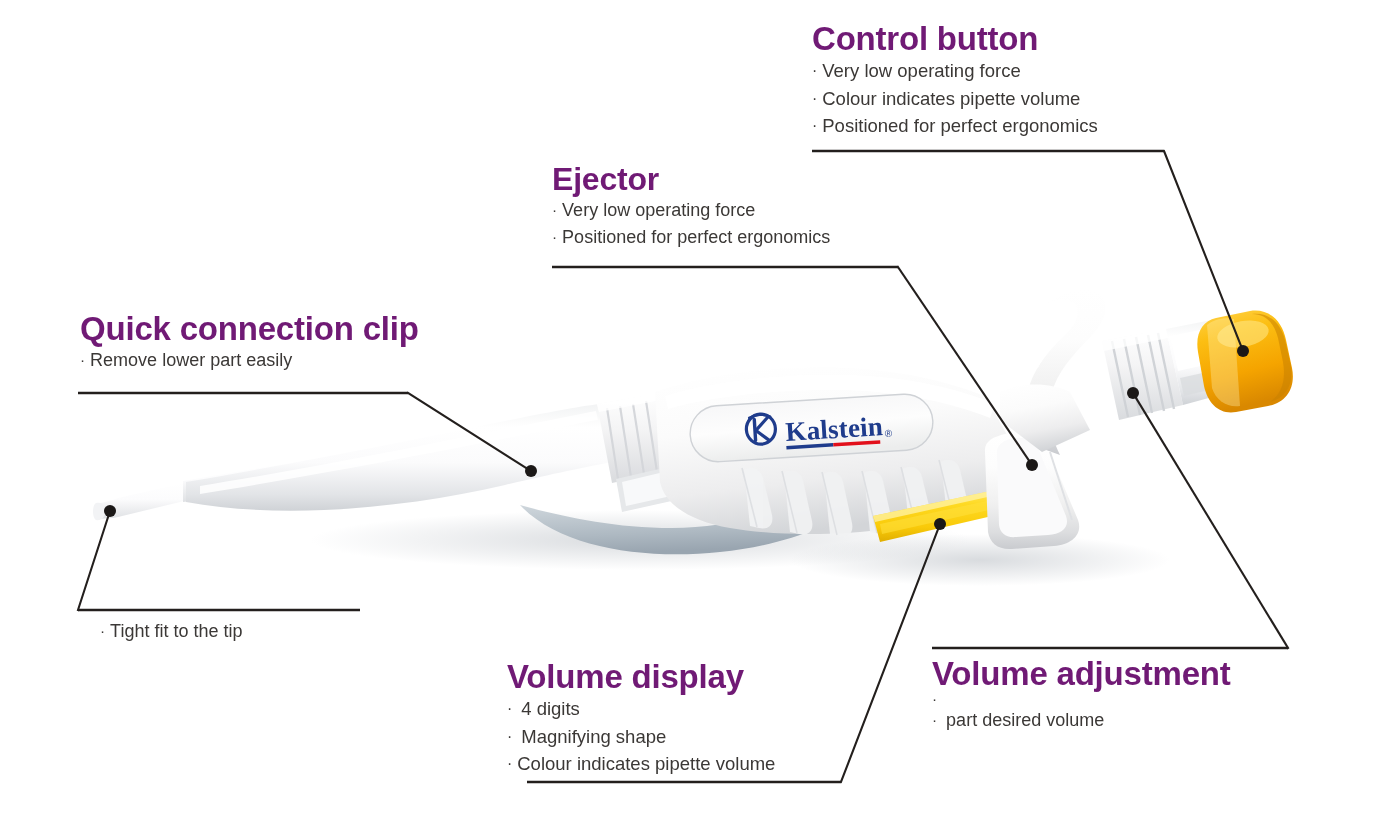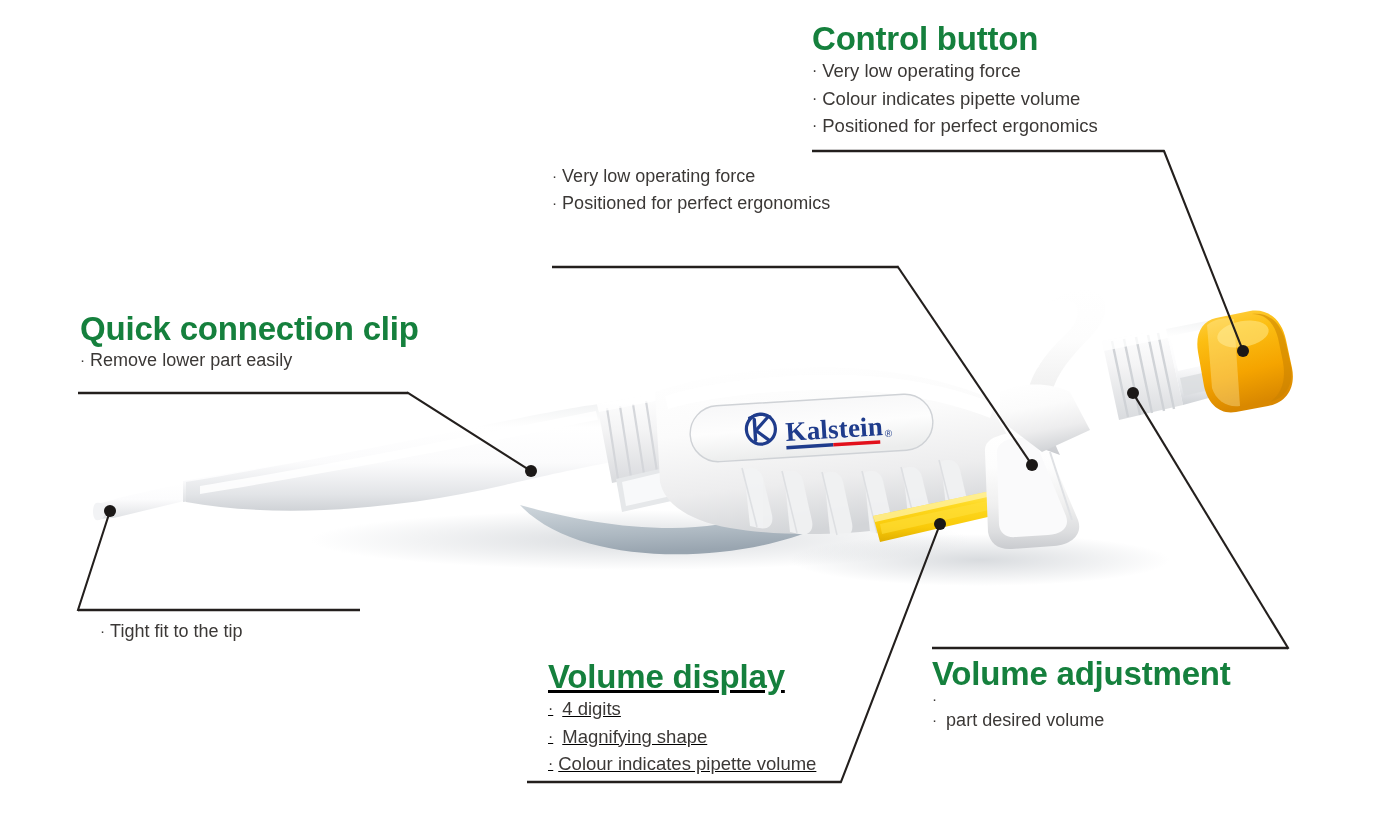--- a/index.html
+++ b/index.html
@@ -7,21 +7,21 @@
     width:1377px;height:822px;position:relative;overflow:hidden;
     font-family:"Liberation Sans","DejaVu Sans",sans-serif;
     -webkit-font-smoothing:antialiased;
   }
   #stage{position:absolute;inset:0;width:1377px;height:822px;}
 
   
   .callout{position:absolute;}
   .callout .heading{
     font-weight:bold;
-    color:#15803d;
+    color:#701a75;
     letter-spacing:-0.2px;
     line-height:1.06;
     white-space:nowrap;
   }
   .callout ul{list-style:none;margin:0;padding:0;}
   .callout li{
     color:#3b3836;
     white-space:nowrap;
     display:flex;
     align-items:baseline;
@@ -282,20 +282,21 @@
           <span>Colour indicates pipette volume</span>
         </li>
       <li>
           <span class="dot">·</span>
           <span>Positioned for perfect ergonomics</span>
         </li>
     </ul>
   </div>
 
   <div class="callout" style="left:552px;top:163px;">
+    <div class="heading h-md">Ejector</div>
     <ul class="b-md">
       <li>
           <span class="dot">·</span>
           <span>Very low operating force</span>
         </li>
       <li>
           <span class="dot">·</span>
           <span>Positioned for perfect ergonomics</span>
         </li>
     </ul>
@@ -313,21 +314,21 @@
 
   <div class="callout" style="left:100px;top:618px;">
     <ul class="b-md">
       <li>
           <span class="dot">·</span>
           <span>Tight fit to the tip</span>
         </li>
     </ul>
   </div>
 
-  <div class="callout" style="left:548px;top:660px;text-decoration:underline;">
+  <div class="callout" style="left:507px;top:660px;">
     <div class="heading h-lg">Volume display</div>
     <ul class="b-lg">
       <li>
           <span class="dot">·</span>
           <span style="padding-left:4px">4 digits</span>
         </li>
       <li>
           <span class="dot">·</span>
           <span style="padding-left:4px">Magnifying shape</span>
         </li>

